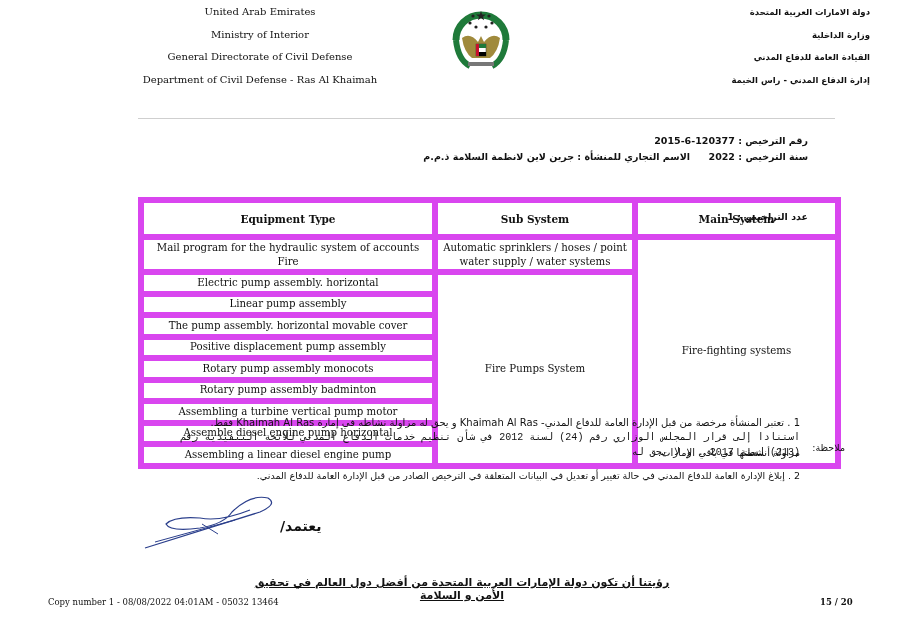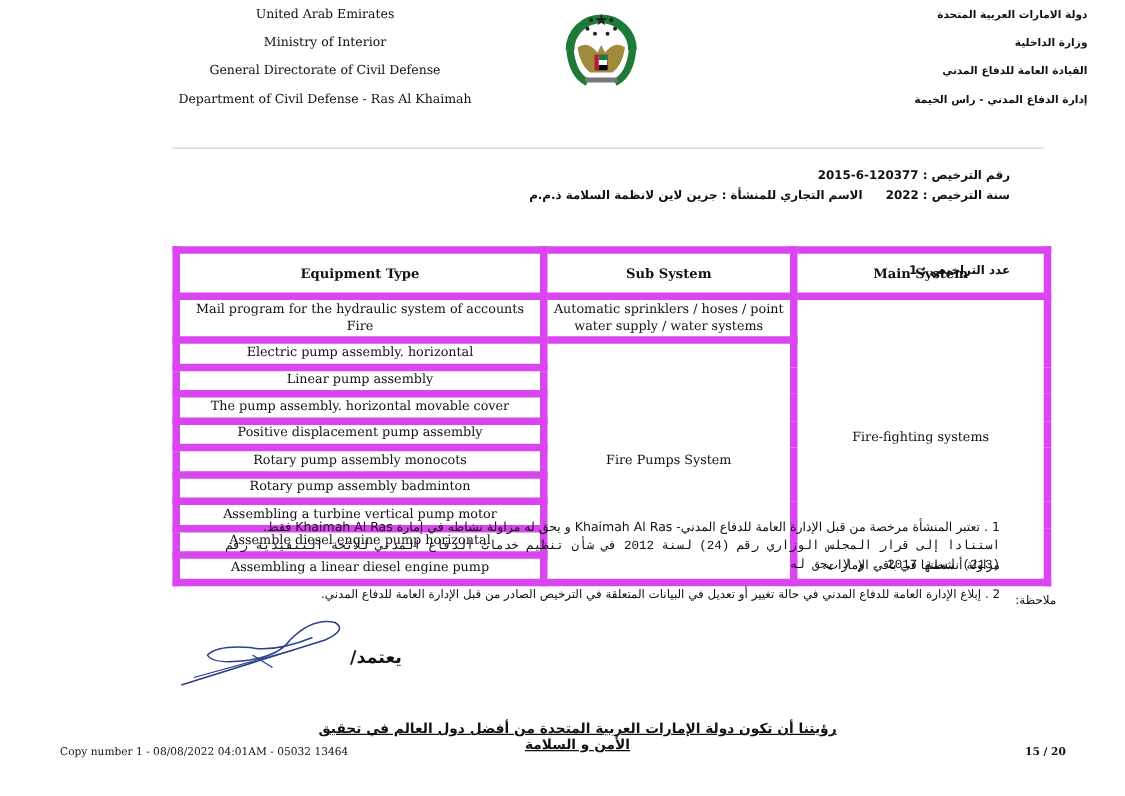--- a/index.html
+++ b/index.html
@@ -123,21 +123,21 @@
       </tr>
     <tr>
         <td>Assembling a linear diesel engine pump</td>
       </tr>
   </tbody>
 </table>
 
 <div class="abs ar note" style="left:150px; width:650px; top:415px; text-align:right;">1 . تعتبر المنشأة مرخصة من قبل الإدارة العامة للدفاع المدني- Khaimah Al Ras و يحق له مزاولة نشاطه في إمارة Khaimah Al Ras فقط.</div>
 <div class="abs ar note" style="left:150px; width:650px; top:430px; text-align:right;font-family:Liberation Mono, monospace;">استنادا إلى قرار المجلس الوزاري رقم (24) لسنة 2012 في شأن تنظيم خدمات الدفاع المدني للائحة التنفيذية رقم (213) لسنة 2017 . و لا يحق له</div>
 <div class="abs ar note" style="left:150px; width:650px; top:445px; text-align:right;">مزاولة أنشطتها في باقي الإمارات.</div>
-<div class="abs ar note" style="left:795px; width:50px; top:440px; text-align:right; font-size:9.5px;margin-top:33px;">ملاحظة:</div>
+<div class="abs ar note" style="left:795px; width:50px; top:440px; text-align:right; font-size:9.5px;">ملاحظة:</div>
 <div class="abs ar note" style="left:150px; width:650px; top:468px; text-align:right; font-size:9.5px;">2 . إبلاغ الإدارة العامة للدفاع المدني في حالة تغيير أو تعديل في البيانات المتعلقة في الترخيص الصادر من قبل الإدارة العامة للدفاع المدني.</div>
 
 <div class="abs" style="left:140px; top:490px; width:150px; height:60px;">
   <svg width="150" height="60" viewBox="0 0 150 60">
     <path d="M5 58 L120 22 Q138 14 128 8 Q110 4 92 22 Q84 34 60 38 Q30 42 26 34 Q34 26 60 28 Q80 32 110 20" fill="none" stroke="#2b3f8c" stroke-width="1.2"></path>
     <path d="M15 52 L95 30 M62 34 L78 44" fill="none" stroke="#2b3f8c" stroke-width="1"></path>
   </svg>
 </div>
 <div class="abs ar" style="left:280px; top:518px; font-size:14px; font-weight:bold;">يعتمد/</div>
 

